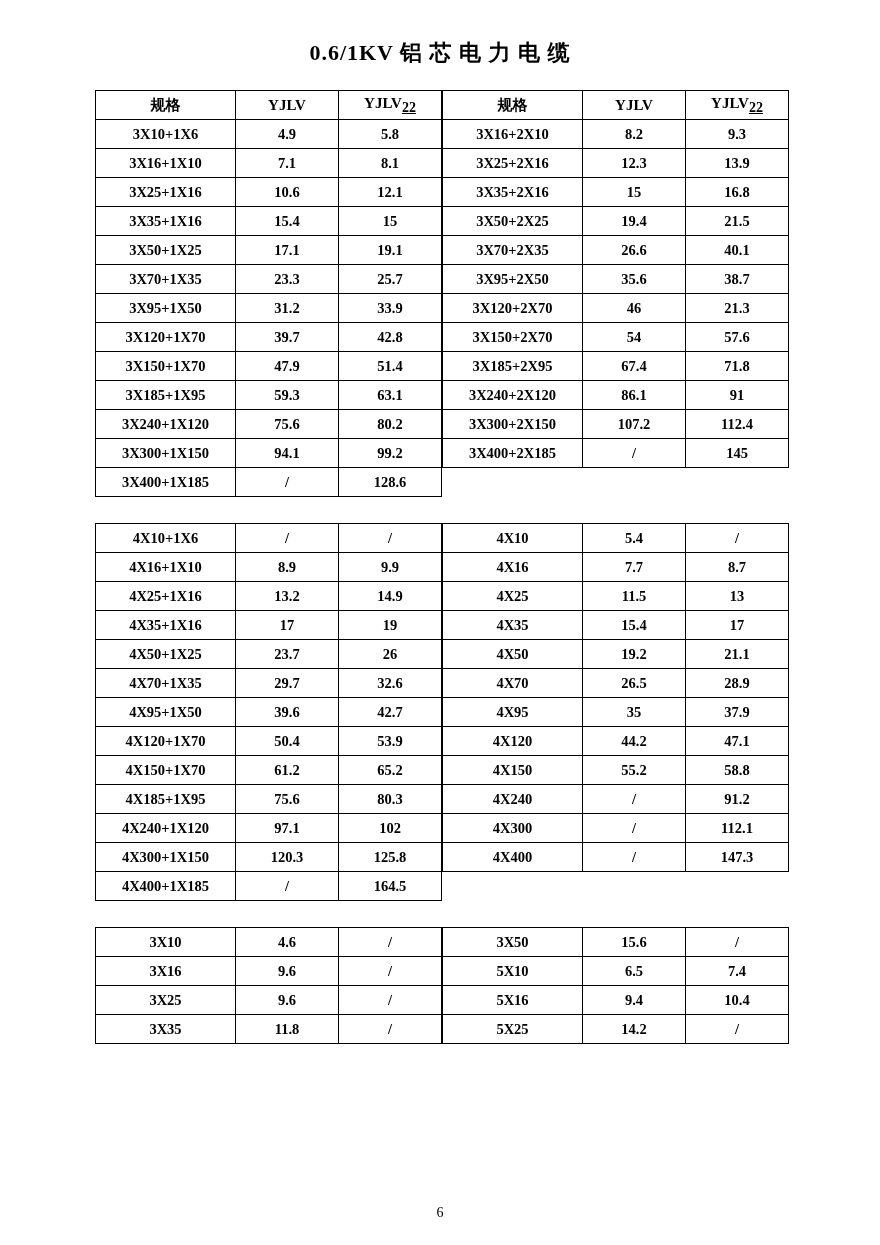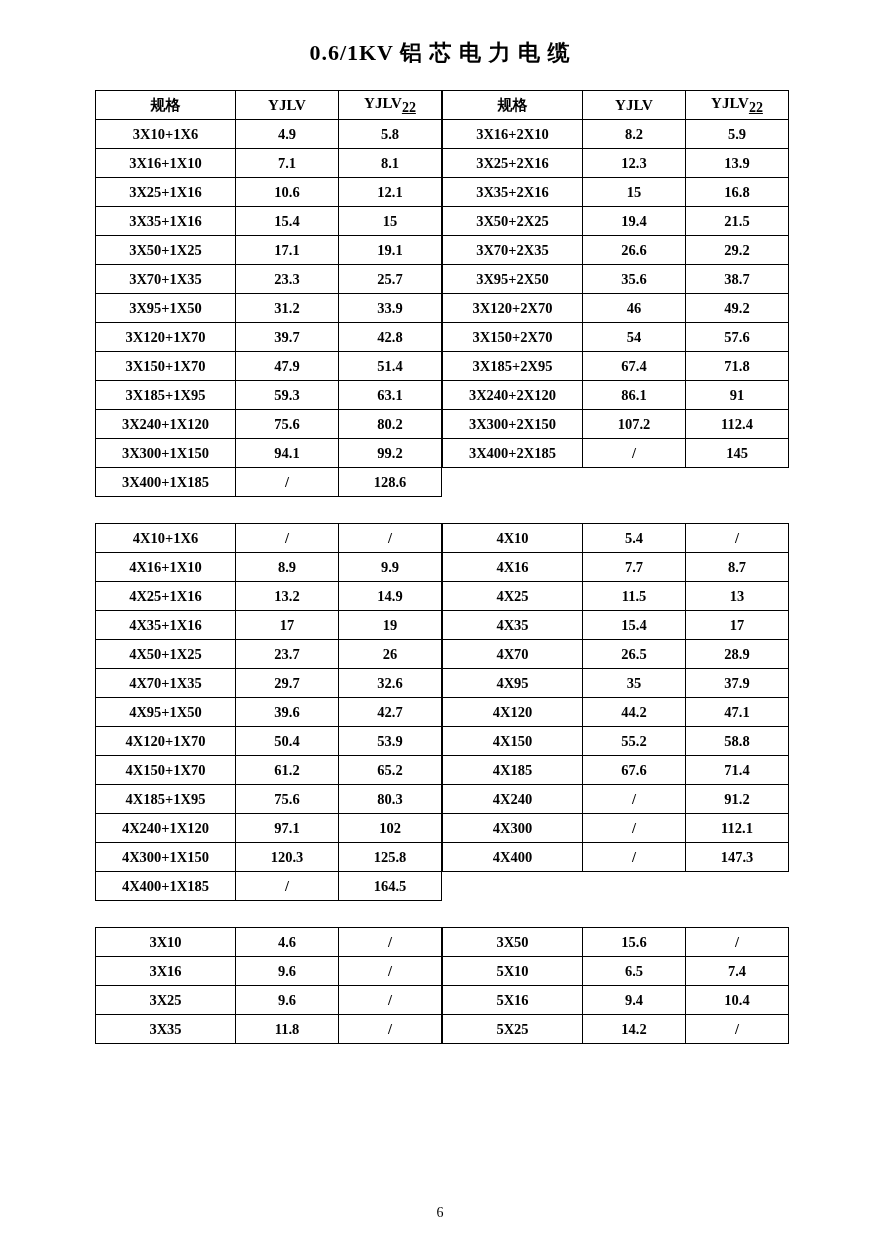--- a/index.html
+++ b/index.html
@@ -184,51 +184,51 @@
               <tr>
                 <th class="col-spec">规格</th>
                 <th class="col-val">YJLV</th>
                 <th class="col-val"><span>YJLV</span><sub>22</sub></th>
               </tr>
             </thead>
             <tbody>
               <tr>
                 <td class="col-spec">3X16+2X10</td>
                 <td class="col-val">8.2</td>
-                <td class="col-val">5.9</td>
+                <td class="col-val">9.3</td>
               </tr>
               <tr>
                 <td class="col-spec">3X25+2X16</td>
                 <td class="col-val">12.3</td>
                 <td class="col-val">13.9</td>
               </tr>
               <tr>
                 <td class="col-spec">3X35+2X16</td>
                 <td class="col-val">15</td>
                 <td class="col-val">16.8</td>
               </tr>
               <tr>
                 <td class="col-spec">3X50+2X25</td>
                 <td class="col-val">19.4</td>
                 <td class="col-val">21.5</td>
               </tr>
               <tr>
                 <td class="col-spec">3X70+2X35</td>
                 <td class="col-val">26.6</td>
-                <td class="col-val">29.2</td>
+                <td class="col-val">40.1</td>
               </tr>
               <tr>
                 <td class="col-spec">3X95+2X50</td>
                 <td class="col-val">35.6</td>
                 <td class="col-val">38.7</td>
               </tr>
               <tr>
                 <td class="col-spec">3X120+2X70</td>
                 <td class="col-val">46</td>
-                <td class="col-val">49.2</td>
+                <td class="col-val">21.3</td>
               </tr>
               <tr>
                 <td class="col-spec">3X150+2X70</td>
                 <td class="col-val">54</td>
                 <td class="col-val">57.6</td>
               </tr>
               <tr>
                 <td class="col-spec">3X185+2X95</td>
                 <td class="col-val">67.4</td>
                 <td class="col-val">71.8</td>
@@ -344,45 +344,45 @@
                 <td class="col-spec">4X25</td>
                 <td class="col-val">11.5</td>
                 <td class="col-val">13</td>
               </tr>
               <tr>
                 <td class="col-spec">4X35</td>
                 <td class="col-val">15.4</td>
                 <td class="col-val">17</td>
               </tr>
               <tr>
+                <td class="col-spec">4X50</td>
+                <td class="col-val">19.2</td>
+                <td class="col-val">21.1</td>
+              </tr>
+              <tr>
                 <td class="col-spec">4X70</td>
                 <td class="col-val">26.5</td>
                 <td class="col-val">28.9</td>
               </tr>
               <tr>
                 <td class="col-spec">4X95</td>
                 <td class="col-val">35</td>
                 <td class="col-val">37.9</td>
               </tr>
               <tr>
                 <td class="col-spec">4X120</td>
                 <td class="col-val">44.2</td>
                 <td class="col-val">47.1</td>
               </tr>
               <tr>
                 <td class="col-spec">4X150</td>
                 <td class="col-val">55.2</td>
                 <td class="col-val">58.8</td>
               </tr>
               <tr>
-                <td class="col-spec">4X185</td>
-                <td class="col-val">67.6</td>
-                <td class="col-val">71.4</td>
-              </tr>
-              <tr>
                 <td class="col-spec">4X240</td>
                 <td class="col-val">/</td>
                 <td class="col-val">91.2</td>
               </tr>
               <tr>
                 <td class="col-spec">4X300</td>
                 <td class="col-val">/</td>
                 <td class="col-val">112.1</td>
               </tr>
               <tr>

